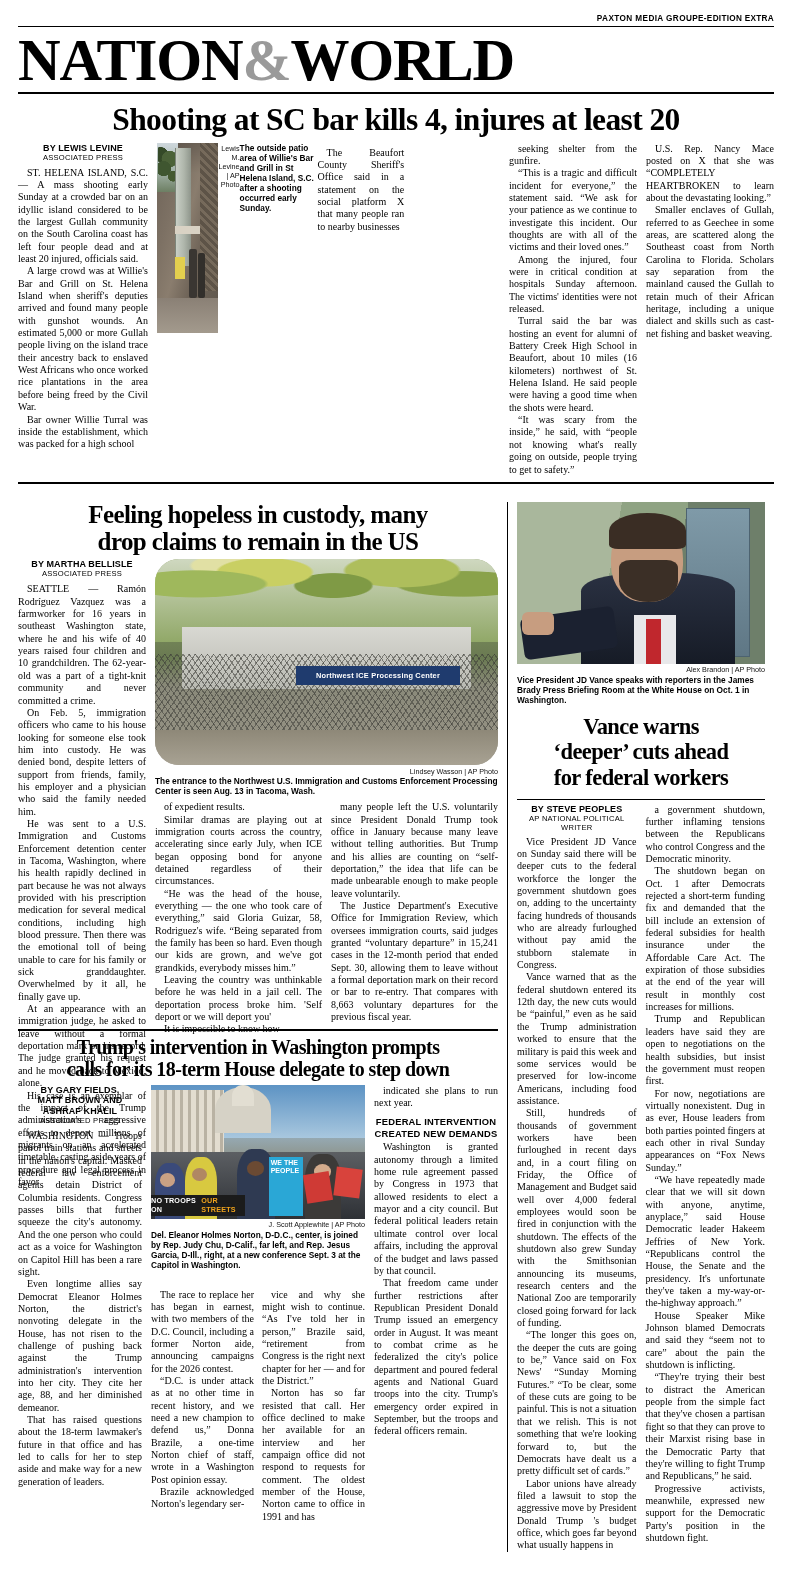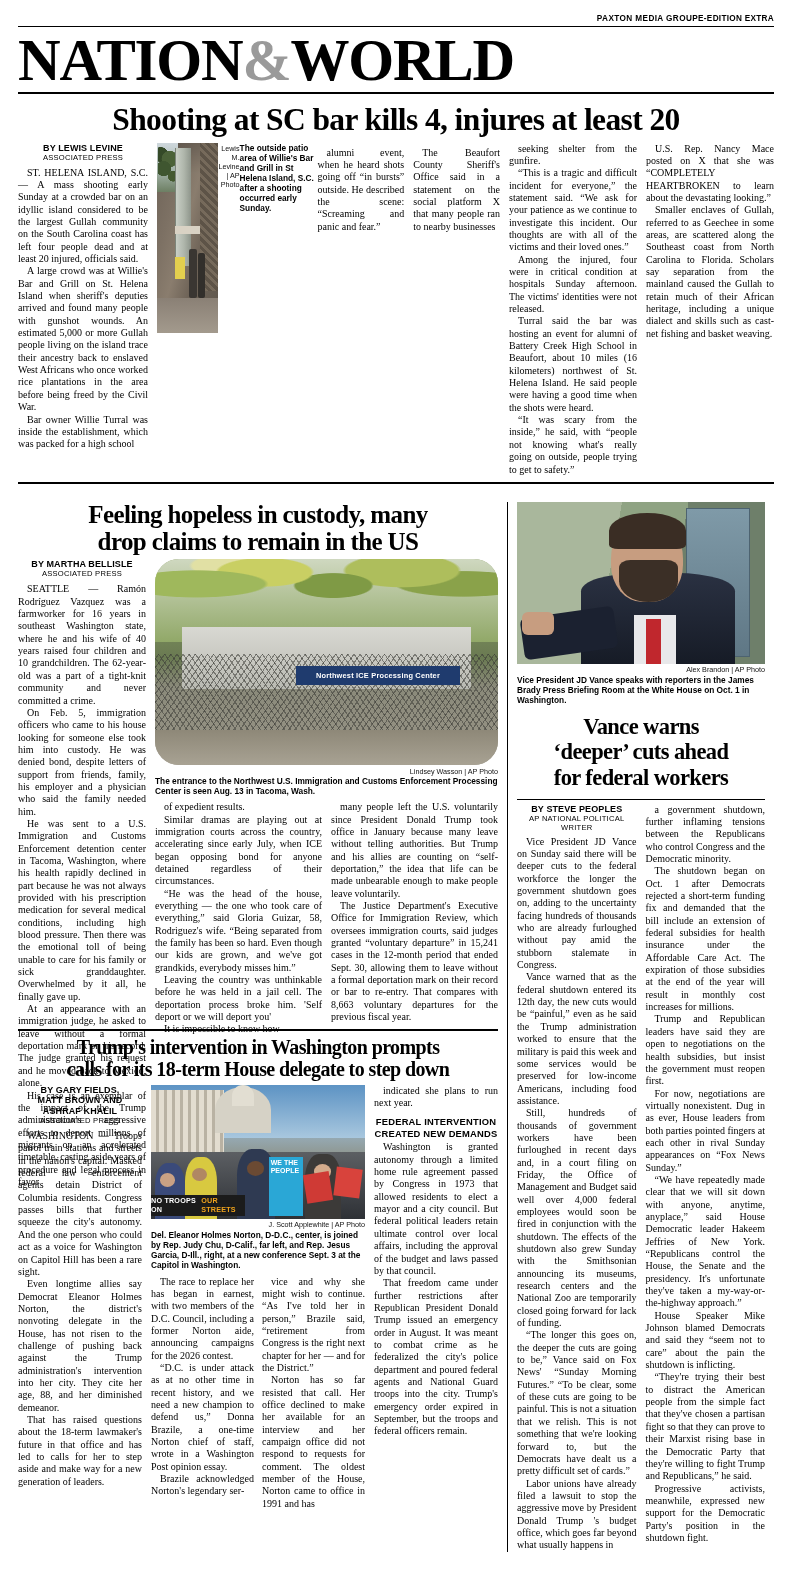--- a/index.html
+++ b/index.html
@@ -281,23 +281,20 @@
           <div class="rail"></div>
           <div class="yellow"></div>
           <div class="chair1"></div>
           <div class="chair2"></div>
           <div class="ground"></div>
         </div>
         <div class="credit">Lewis M. Levine | AP Photo</div>
         <div class="cutline">The outside patio area of Willie's Bar and Grill in St Helena Island, S.C. after a shooting occurred early Sunday.</div>
         <div class="s1-lower">
           <div class="body-col">
-            <p class="first">alumni event, when he heard shots going off “in bursts” outside. He described the scene: “Screaming and panic and fear.”</p>
-          </div>
-          <div class="body-col">
             <p class="first">The Beaufort County Sheriff's Office said in a statement on the social platform X that many people ran to nearby businesses</p>
           </div>
         </div>
       </div>
 
       <div class="body-col">
         <p>seeking shelter from the gunfire.</p>
         <p>“This is a tragic and difficult incident for everyone,” the statement said. “We ask for your patience as we continue to investigate this incident. Our thoughts are with all of the victims and their loved ones.”</p>
         <p>Among the injured, four were in critical condition at hospitals Sunday afternoon. The victims' identities were not released.</p>
         <p>Turral said the bar was hosting an event for alumni of Battery Creek High School in Beaufort, about 10 miles (16 kilometers) northwest of St. Helena Island. He said people were having a good time when the shots were heard.</p>
@@ -457,21 +454,21 @@
           <div class="blue">WE THE PEOPLE</div>
           <div class="red1"></div>
           <div class="red2"></div>
           <div class="banner">
             <span>NO TROOPS ON</span>&nbsp;<span class="o">OUR STREETS</span>
           </div>
         </div>
         <div class="credit">J. Scott Applewhite | AP Photo</div>
         <div class="cutline">Del. Eleanor Holmes Norton, D-D.C., center, is joined by Rep. Judy Chu, D-Calif., far left, and Rep. Jesus Garcia, D-Ill., right, at a new conference Sept. 3 at the Capitol in Washington.</div>
 
-        <div style="display:grid; grid-template-columns:1fr 1fr; column-gap:8px; margin-top:5px;">
+        <div style="display:grid; grid-template-columns:1fr 1fr; column-gap:8px; margin-top:18px;">
           <div class="body-col">
             <p>The race to replace her has began in earnest, with two members of the D.C. Council, including a former Norton aide, announcing campaigns for the 2026 contest.</p>
             <p>“D.C. is under attack as at no other time in recent history, and we need a new champion to defend us,” Donna Brazile, a one-time Norton chief of staff, wrote in a Washington Post opinion essay.</p>
             <p>Brazile acknowledged Norton's legendary ser-</p>
           </div>
           <div class="body-col">
             <p>vice and why she might wish to continue. “As I've told her in person,” Brazile said, “retirement from Congress is the right next chapter for her — and for the District.”</p>
             <p>Norton has so far resisted that call. Her office declined to make her available for an interview and her campaign office did not respond to requests for comment. The oldest member of the House, Norton came to office in 1991 and has</p>
           </div>
         </div>

